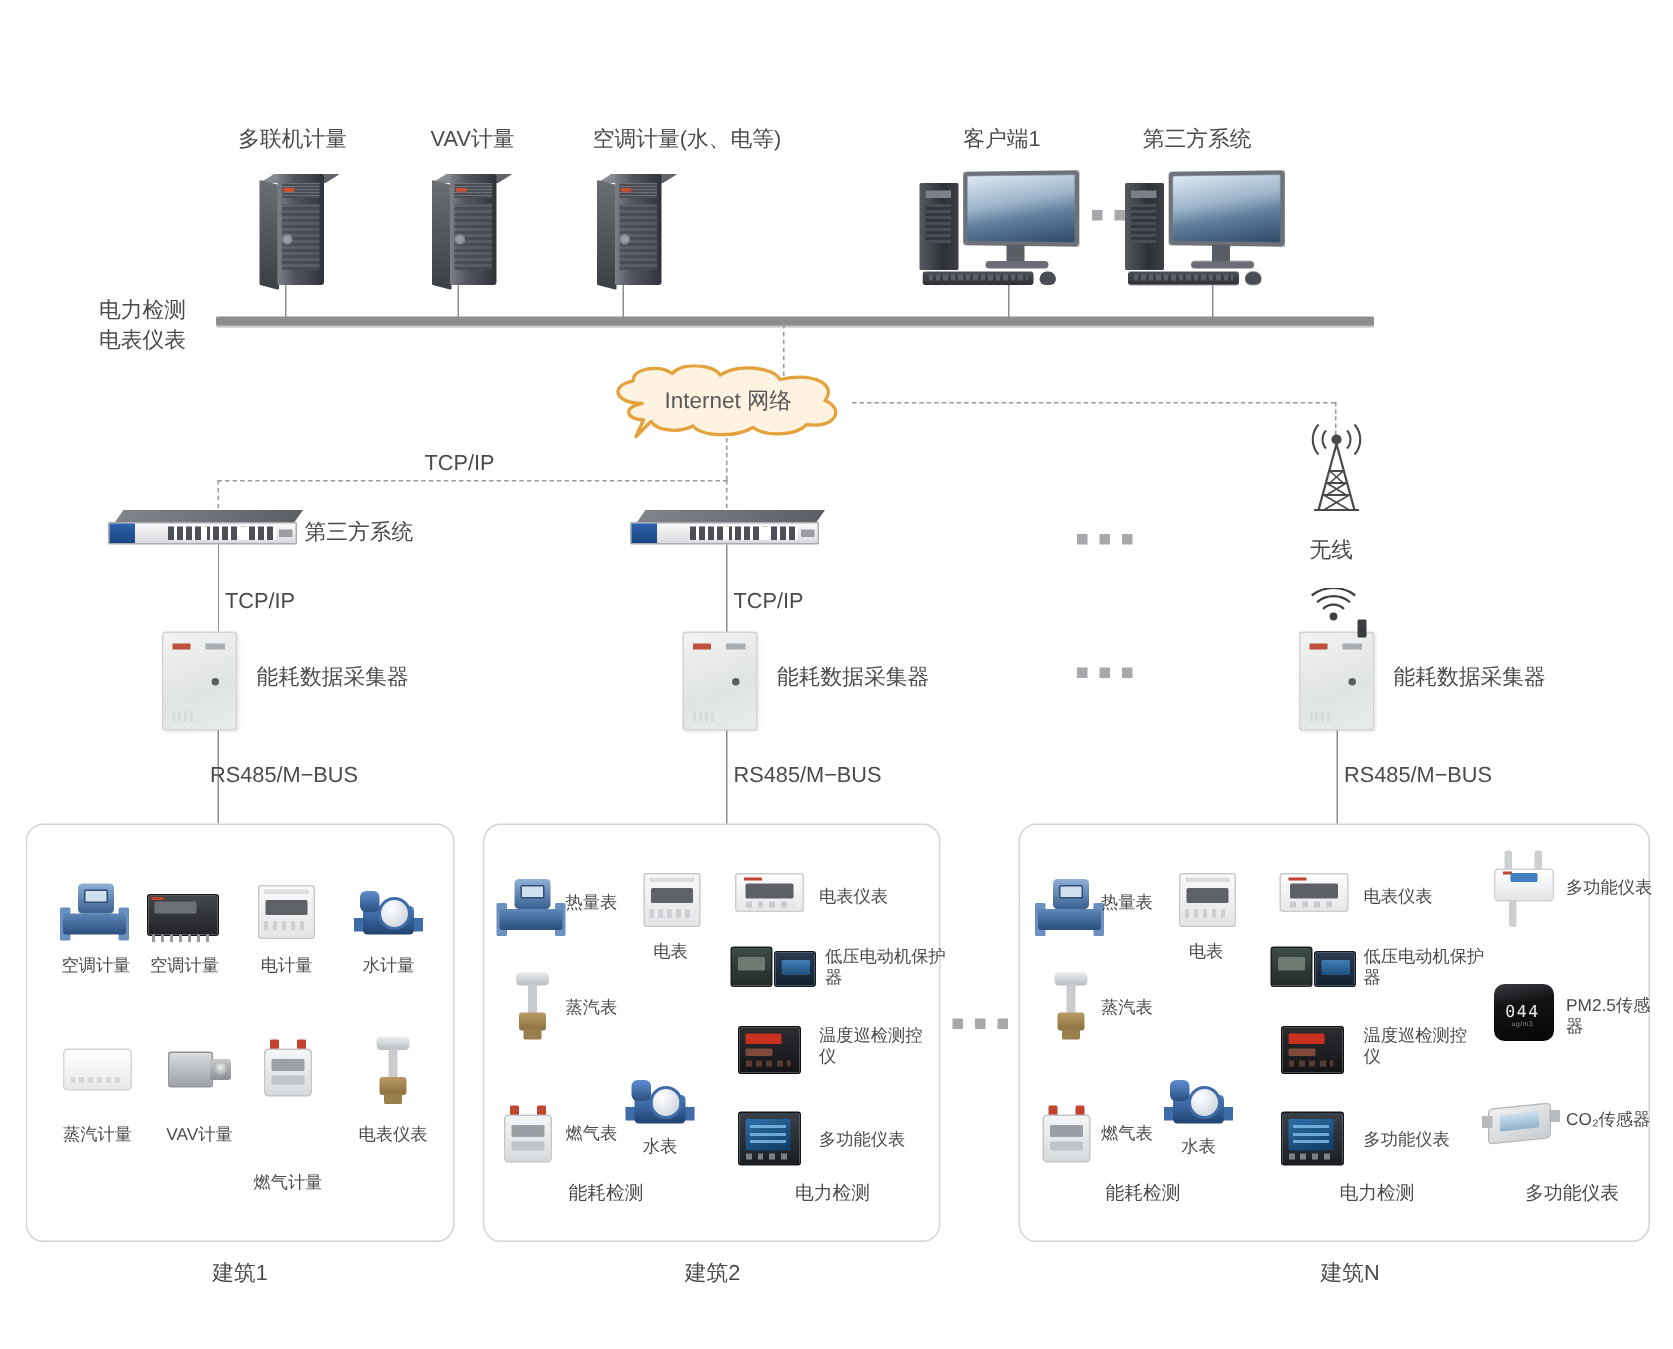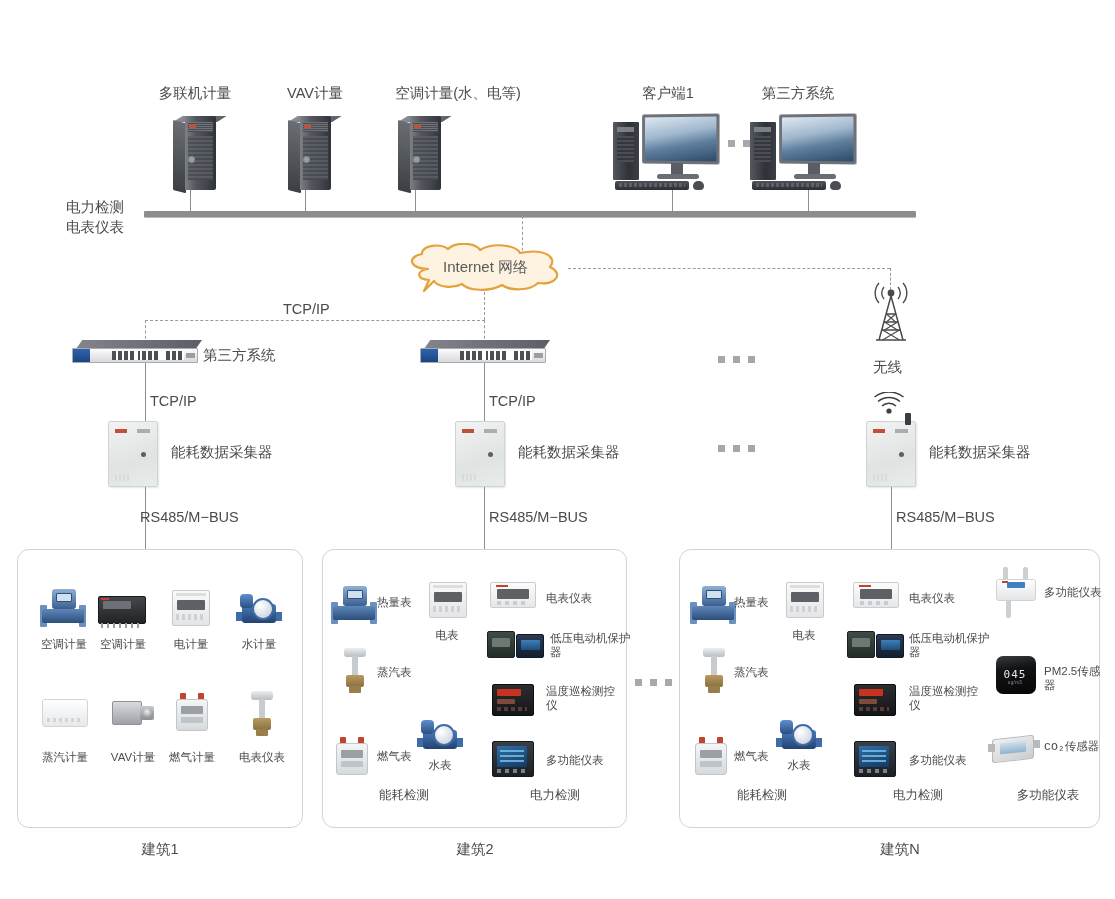--- a/index.html
+++ b/index.html
@@ -513,21 +513,21 @@
 
 <div class="abs" style="left:173px;top:693px;">
   <div class="ico i-gas">
       <div class="p1"></div>
       <div class="p2"></div>
       <div class="bd"></div>
     <div class="lcd"></div>
       <div class="lcd2"></div>
     </div>
 </div>
-<div class="abs lbl-dev center" style="left:154px;top:750px;width:76px;">燃气计量</div>
+<div class="abs lbl-dev center" style="left:154px;top:782px;width:76px;">燃气计量</div>
 
 <div class="abs" style="left:247px;top:691px;">
   <div class="ico i-steam">
       <div class="top"></div>
       <div class="nk"></div>
       <div class="bot"></div>
       <div class="bot2"></div>
     </div>
 </div>
 <div class="abs lbl-dev center" style="left:224px;top:750px;width:76px;">电表仪表</div>
@@ -742,31 +742,31 @@
     <div class="red"></div>
       <div class="blue"></div>
       <div class="probe"></div>
     </div>
 </div>
 <div class="abs lbl-dev" style="left:1044px;top:585px;width:62px;">多功能仪表</div>
 
 <div class="abs" style="left:995px;top:655px;">
   <div class="ico i-pm">
       <div class="bd"></div>
-    <div class="num">045</div>
+    <div class="num">044</div>
     <div class="unit">ug/m3</div>
   </div>
 </div>
 <div class="abs lbl-dev" style="left:1044px;top:664px;width:62px;">PM2.5传感器</div>
 
 <div class="abs" style="left:988px;top:732px;">
   <div class="ico i-co2">
       <div class="bd"></div>
       <div class="lug1"></div>
       <div class="lug2"></div>
       <div class="scr"></div>
     </div>
 </div>
-<div class="abs lbl-dev" style="left:1044px;top:740px;width:62px;font-family:Liberation Mono, monospace;">CO₂传感器</div>
+<div class="abs lbl-dev" style="left:1044px;top:740px;width:62px;">CO₂传感器</div>
 
 <div class="abs bgroup-lbl" style="left:1000px;top:787px;width:96px;">多功能仪表</div>
 
 <div class="abs lbl center" style="left:845px;top:840px;width:110px;">建筑N</div>
 
 </body></html>

